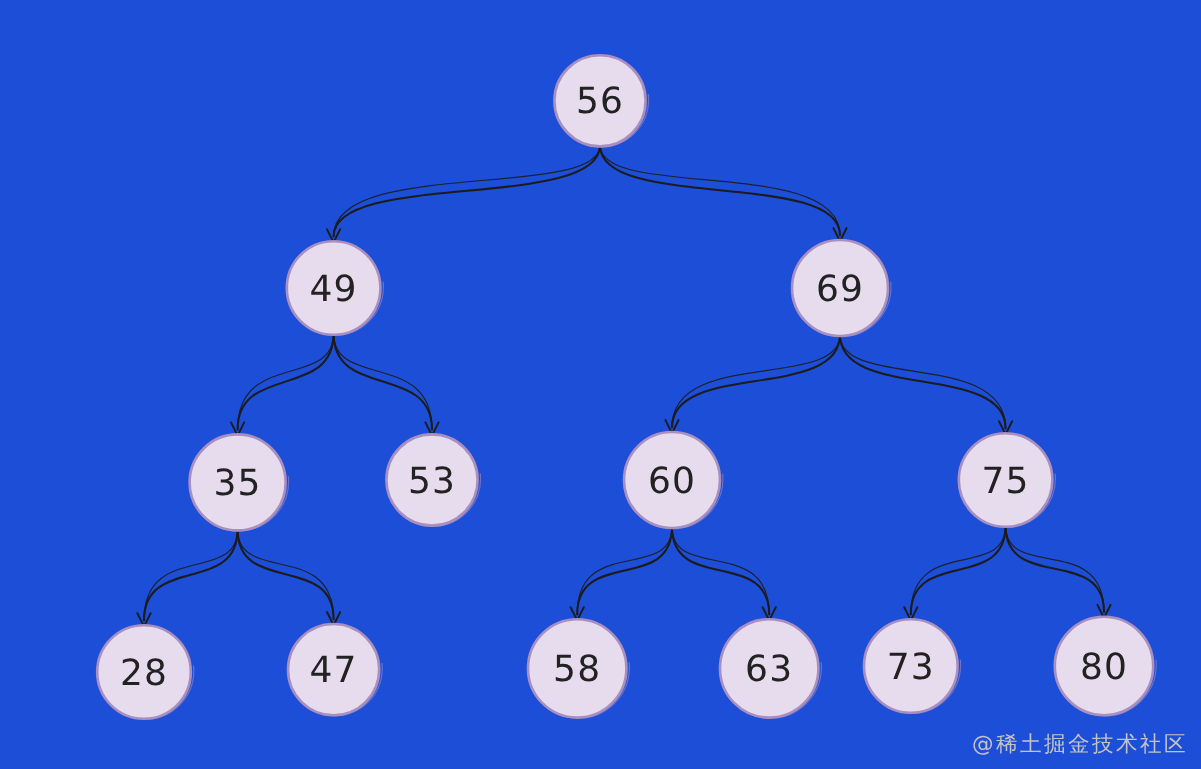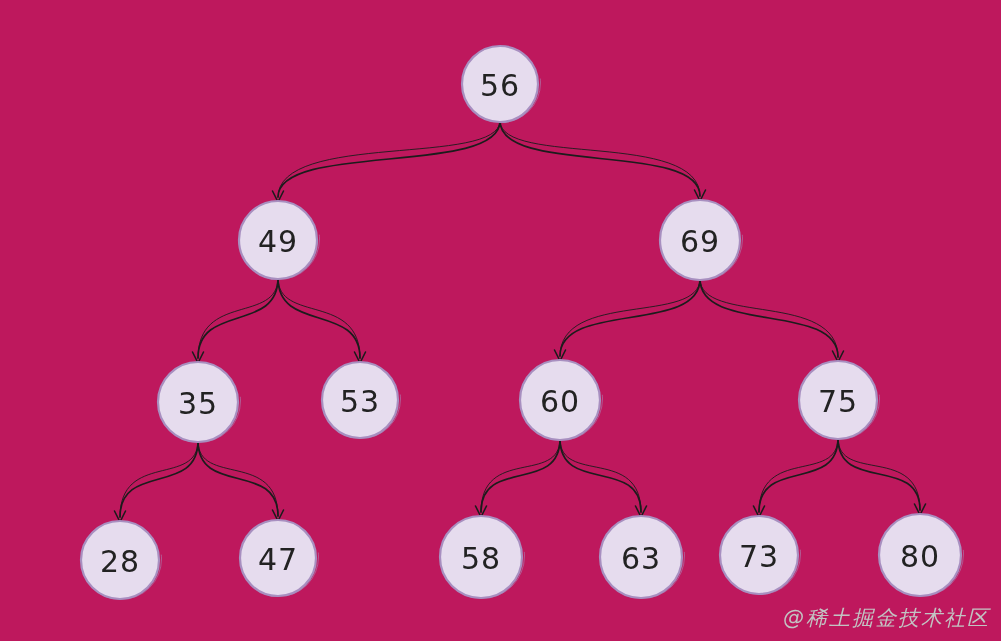--- a/index.html
+++ b/index.html
@@ -5,41 +5,40 @@
   html, body {
     margin: 0;
     padding: 0;
     background: #ffffff;
     font-family: "DejaVu Sans", "Liberation Sans", sans-serif;
   }
   .canvas {
     position: relative;
     width: 1001px;
     height: 641px;
-    background: #be185d;
+    background: #1d4ed8;
     overflow: hidden;
   }
   .tree-svg {
     position: absolute;
     left: 0;
     top: 0;
   }
   .node-label {
     font-family: "DejaVu Sans", "Liberation Sans", sans-serif;
     font-size: 30px;
     letter-spacing: 1px;
   }
   .watermark {
     position: absolute;
     right: 11px;
     bottom: 9px;
-    font-size: 21px;
+    font-size: 18px;
     letter-spacing: 2px;
     user-select: none;
-    font-style: italic;
   }
 </style>
 </head>
 <body>
 
 <div class="canvas">
   <svg class="tree-svg" width="1001" height="641" viewBox="0 0 1001 641">
       <g fill="none" stroke="#1c1c1c" stroke-linecap="round" stroke-linejoin="round">
         <path d="M 500 121 C 500 176, 278 142, 278 197" stroke-width="1.7"></path>
         <path d="M 500 121 C 500 167, 278 131, 278 197" stroke-width="1" opacity="0.9"></path>

